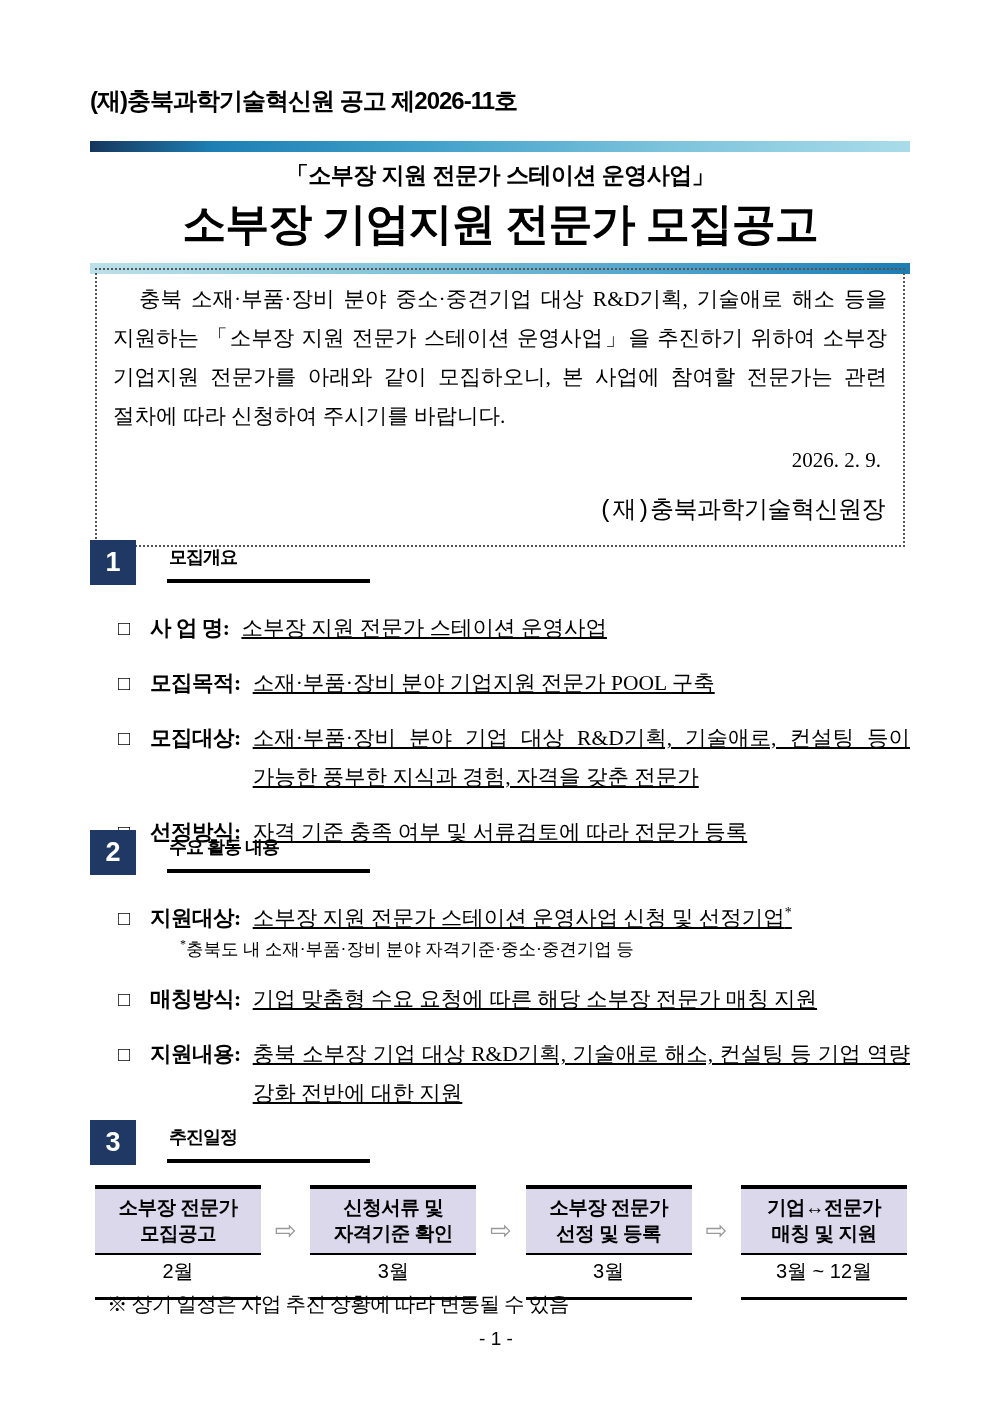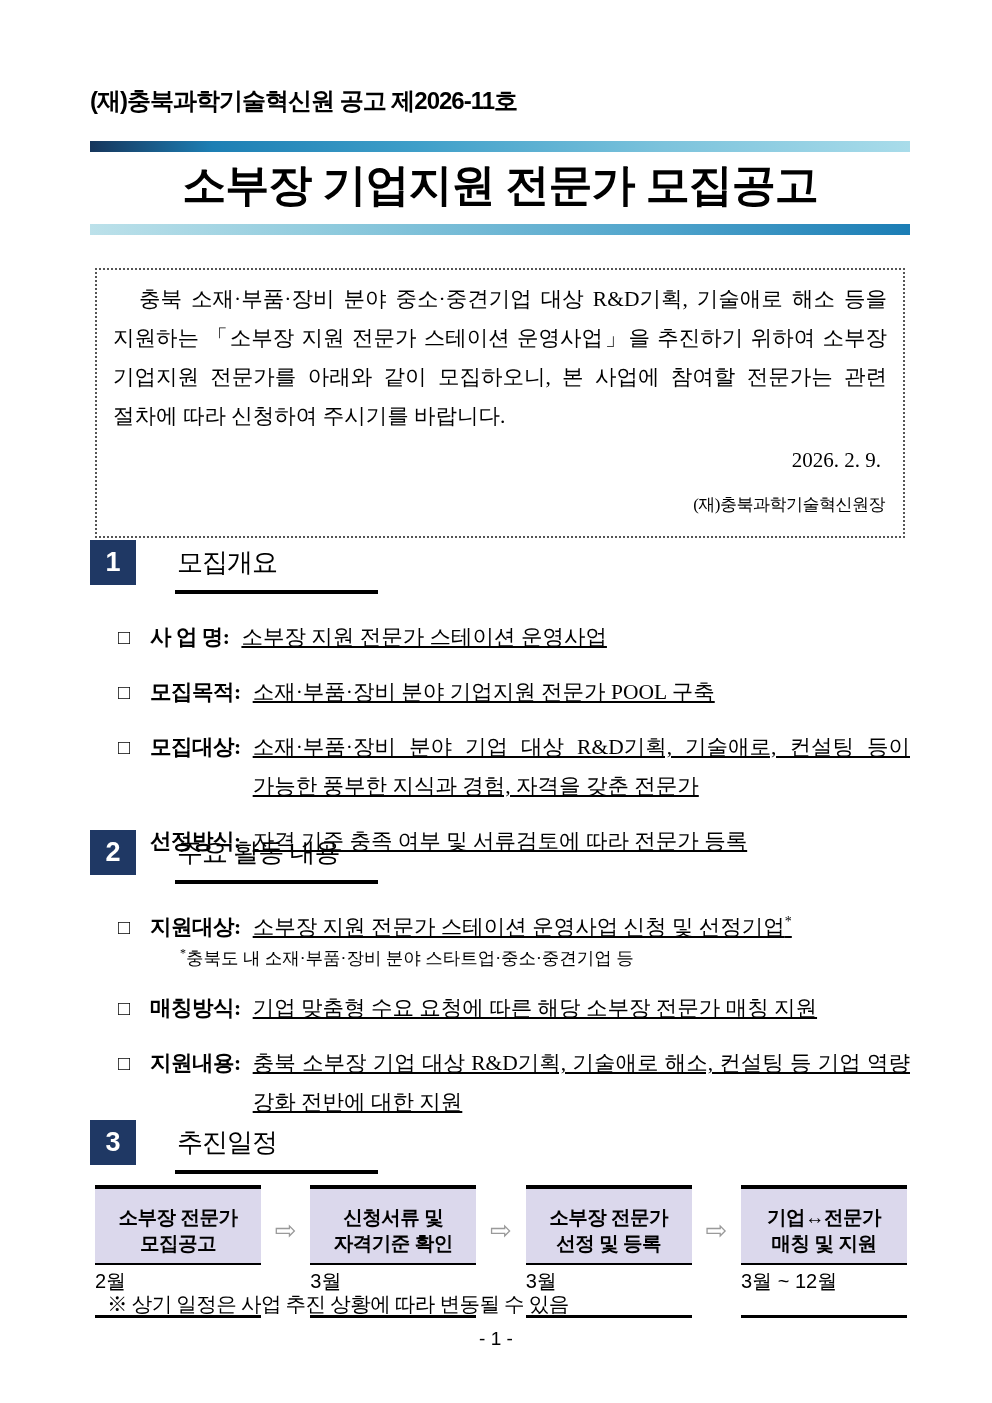--- a/index.html
+++ b/index.html
@@ -39,61 +39,61 @@
   
   .intro-box {
     position:absolute; top:268px; left:95px; width:810px;
     border:2px dotted #555; padding:10px 16px 14px 16px;
   }
   .intro-text {
     font-size:21.5px; line-height:39px; text-align:justify; text-indent:26px;
     word-break:keep-all;
   }
   .intro-date { text-align:right; font-size:21px; margin-top:12px; padding-right:6px; }
-  .intro-sign { text-align:right; font-size:17px; margin-top:20px; margin-bottom:6px; padding-right:2px; letter-spacing:-0.5px; }
+  .intro-sign { text-align:right; font-size:24px; margin-top:20px; margin-bottom:6px; padding-right:2px; letter-spacing:-0.5px;font-family:Liberation Mono, monospace; }
   
   .section { position:absolute; left:90px; width:820px; }
   .sec1 { top:540px; } .sec2 { top:830px; } .sec3 { top:1120px; }
   .sec-head { display:flex; align-items:flex-start; }
   .sec-num {
     width:46px; height:45px; background:#1f3864; color:#fff; flex:0 0 46px;
     font-family:"Liberation Sans","DejaVu Sans",sans-serif;
     font-weight:bold; font-size:27px;
     display:flex; align-items:center; justify-content:center;
   }
   .sec-title {
-    margin-left:39px; min-width:203px;
-    font-family:"Liberation Sans","DejaVu Sans",sans-serif;
-    font-weight:400; font-size:26px; letter-spacing:-1px;
+    margin-left:31px; min-width:203px;
+    font-family:"Liberation Sans","DejaVu Sans",sans-serif;
+    font-weight:700; font-size:18px; letter-spacing:-1px;
     padding:5px 4px 10px 2px; border-bottom:4px solid #000;
   }
   .items { margin:24px 0 0 28px; }
   .item { display:flex; font-size:21.5px; line-height:39px; margin-bottom:16px; word-break:keep-all; }
   .cb { width:32px; flex:0 0 32px; font-size:20px; }
   .lbl { font-weight:bold; white-space:nowrap; letter-spacing:-0.5px; }
   .txt { margin-left:12px; flex:1; text-align:justify;text-decoration:underline; }
   sup.star { font-size:14px; vertical-align:super; line-height:0; }
   .note {
     font-size:17.5px; line-height:26px; margin:-10px 0 18px 62px; word-break:keep-all;
   }
   .note sup.star { font-size:12px; }
   
   .flow { position:absolute; top:1185px; left:95px; width:812px; display:flex; justify-content:space-between; align-items:flex-start; }
   .step { width:166px; }
   .step-box {
     border-top:4px solid #000; border-bottom:2px solid #000;
     background:#dbd8ec; text-align:center;
     font-family:"Liberation Sans","DejaVu Sans",sans-serif;
     font-weight:bold; font-size:19.5px; line-height:26px;
-    padding:15px 0 7px 0; letter-spacing:-0.5px;
+    padding:5px 0 7px 0; letter-spacing:-0.5px;
   }
   .step-period {
-    text-align:left; border-bottom:3px solid #000;
-    font-family:"Liberation Sans","DejaVu Sans",sans-serif;
-    font-size:20px; padding:3px 0 20px 0;
+    text-align:center; border-bottom:3px solid #000;
+    font-family:"Liberation Sans","DejaVu Sans",sans-serif;
+    font-size:20px; padding:3px 0 12px 0;
   }
   .flow-arrow {
     font-family:"DejaVu Sans",sans-serif;
     font-size:26px; color:#9a9a9a; margin-top:30px; flex:0 0 auto;
   }
   .flow-note { position:absolute; top:1290px; left:107px; font-size:20.5px; letter-spacing:-0.5px; }
   
   .page-num {
     position:absolute; top:1328px; left:0; width:100%; text-align:center;
     font-family:"Liberation Sans","DejaVu Sans",sans-serif; font-size:19px;
@@ -101,20 +101,21 @@
 </style>
 </head>
 <body>
 
 <div class="page">
 
   <div class="notice-no">(재)충북과학기술혁신원 공고 제2026-11호</div>
 
   <div class="title-block">
     <div class="bar-top"></div>
+    <div class="subtitle">「소부장 지원 전문가 스테이션 운영사업」</div>
     <div class="main-title">소부장 기업지원 전문가 모집공고</div>
     <div class="bar-bottom"></div>
   </div>
 
   <div class="intro-box">
     <p class="intro-text">충북 소재·부품·장비 분야 중소·중견기업 대상 R&amp;D기획, 기술애로 해소 등을 지원하는 「소부장 지원 전문가 스테이션 운영사업」을 추진하기 위하여 소부장 기업지원 전문가를 아래와 같이 모집하오니, 본 사업에 참여할 전문가는 관련 절차에 따라 신청하여 주시기를 바랍니다.</p>
     <div class="intro-date">2026. 2. 9.</div>
     <div class="intro-sign">(재)충북과학기술혁신원장</div>
   </div>
 
@@ -151,21 +152,21 @@
     <div class="sec-head">
       <div class="sec-num">2</div>
       <div class="sec-title">주요 활동 내용</div>
     </div>
     <div class="items">
       <div class="item" style="margin-bottom:8px;">
         <span class="cb">□</span>
         <span class="lbl">지원대상:</span>
         <span class="txt"><span>소부장 지원 전문가 스테이션 운영사업 신청 및 선정기업</span><sup class="star">*</sup></span>
       </div>
-      <div class="note"><sup class="star">*</sup><span>충북도 내 소재·부품·장비 분야 스타트업·중소·중견기업 등</span></div>
+      <div class="note"><sup class="star">*</sup><span>충북도 내 소재·부품·장비 분야 자격기준·중소·중견기업 등</span></div>
       <div class="item">
         <span class="cb">□</span>
         <span class="lbl">매칭방식:</span>
         <span class="txt">기업 맞춤형 수요 요청에 따른 해당 소부장 전문가 매칭 지원</span>
       </div>
       <div class="item">
         <span class="cb">□</span>
         <span class="lbl">지원내용:</span>
         <span class="txt">충북 소부장 기업 대상 R&amp;D기획, 기술애로 해소, 컨설팅 등 기업 역량 강화 전반에 대한 지원</span>
       </div>

